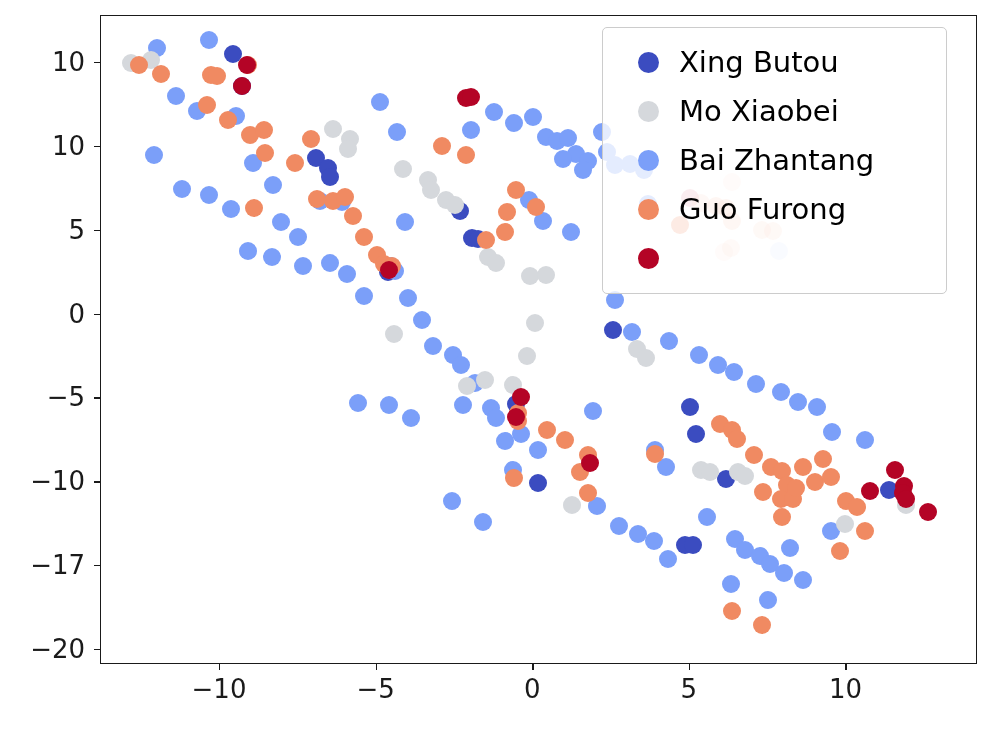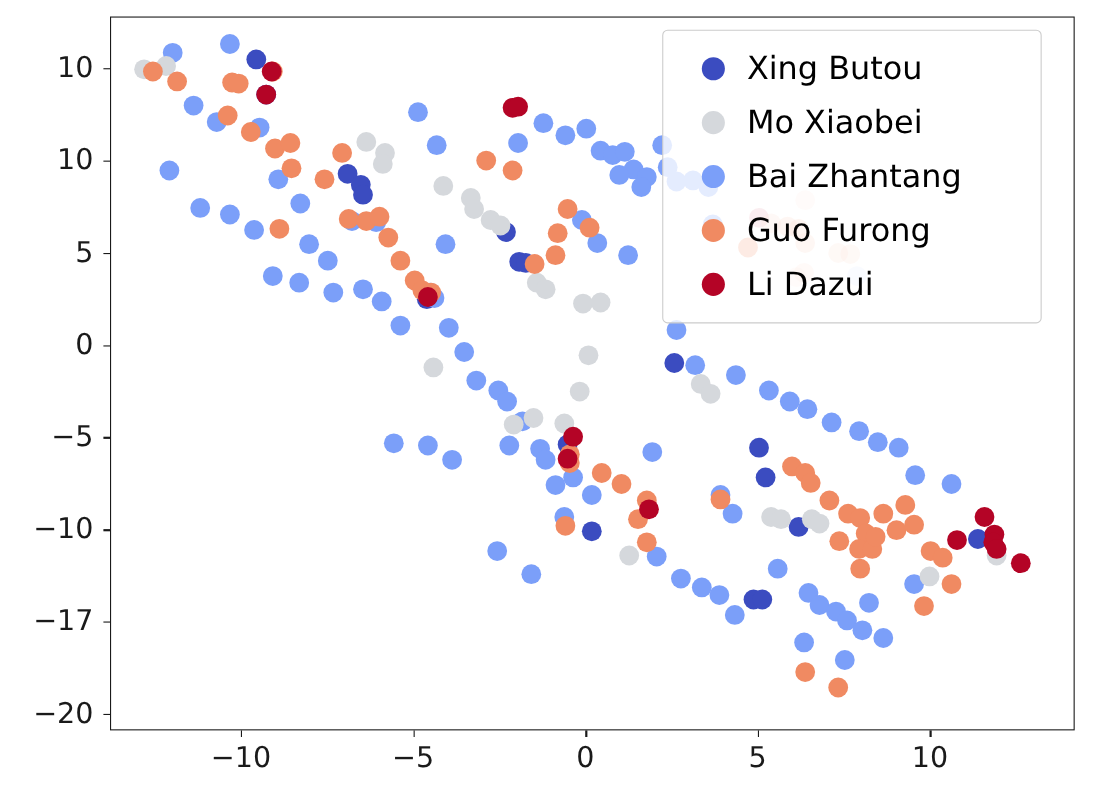--- a/index.html
+++ b/index.html
@@ -390,16 +390,15 @@
       <div class="legend-row">
         <div class="legend-swatch-cell">
           <div class="legend-swatch" style="background: rgb(240, 138, 98);"></div>
         </div>
         <div class="legend-label">Guo Furong</div>
       </div>
       <div class="legend-row">
         <div class="legend-swatch-cell">
           <div class="legend-swatch" style="background: rgb(180, 4, 38);"></div>
         </div>
-        <div class="legend-label">Li Dazui</div>
       </div>
     </div>
 </div>
 
 </body></html>

